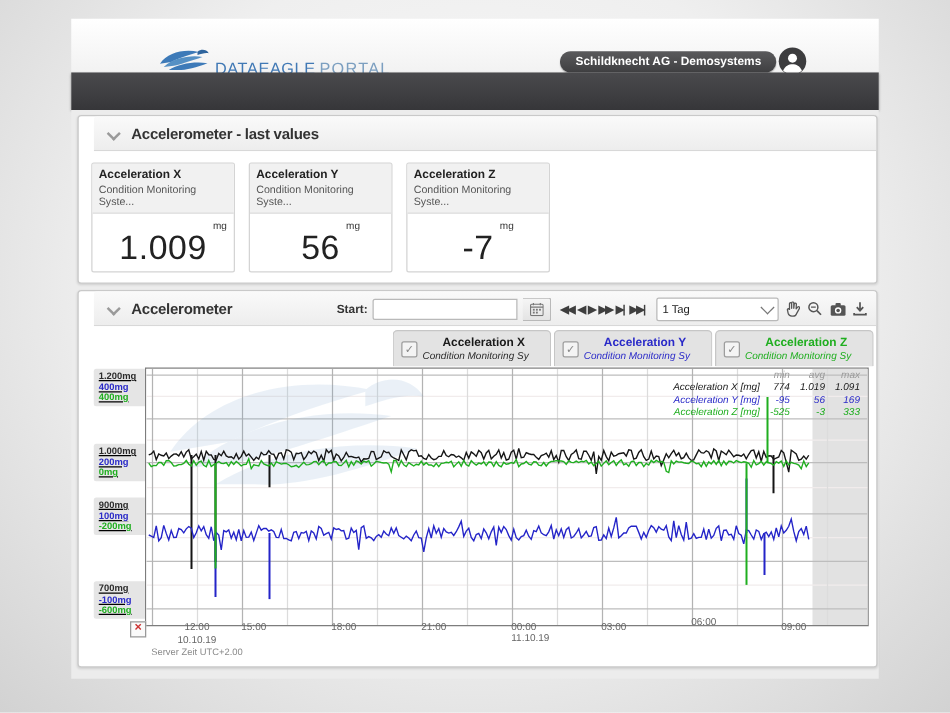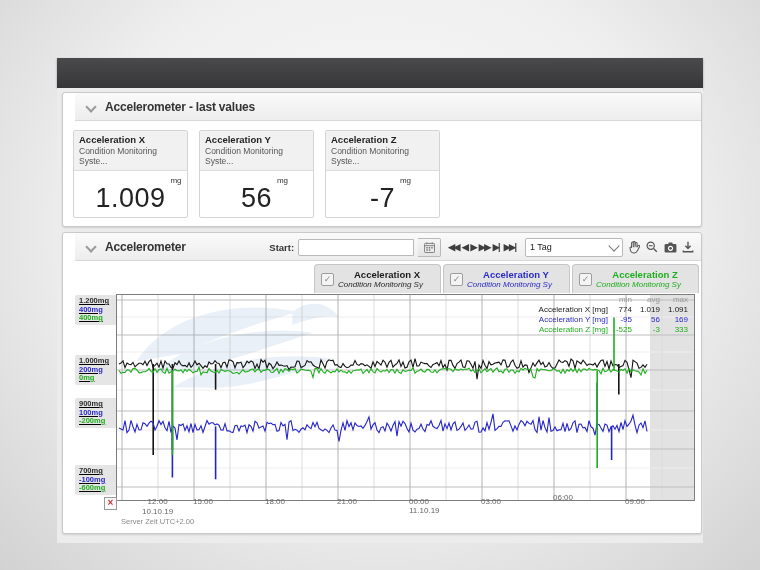--- a/index.html
+++ b/index.html
@@ -78,35 +78,55 @@
   #chart-wrap{position:absolute;left:53px;top:61px;width:577px;height:205px;border:1px solid #7d7d7d;background:#fff;}
   #chart-svg{display:block;}
   .ycall{position:absolute;left:12px;width:46px;background:#e5e5e5;border-radius:2px;padding:2px 3px 2px 4px;text-decoration:underline;}
   .ycall::after{content:"";position:absolute;right:-6px;top:50%;margin-top:-6px;
     border-left:6px solid #e5e5e5;border-top:6px solid transparent;border-bottom:6px solid transparent;}
   .ycall div{font-size:7.5px;line-height:8.5px;font-weight:bold;}
   .yc-x{color:#2b2b2b;} .yc-y{color:#2a2ac8;} .yc-z{color:#1fae1f;}
 
   #stats{position:absolute;right:13px;top:62px;font-size:8px;line-height:10px;}
   #stats table{border-collapse:collapse;}
-  #stats td{padding:0 0 0 8px;text-align:right;white-space:nowrap;font-size:8px;}
+  #stats td{padding:0 0 0 8px;text-align:right;white-space:nowrap;font-size:8px;font-style:italic;}
   #stats .hdr td{color:#999;}
   .st-x{color:#1a1a1a;} .st-y{color:#2a2ac8;} .st-z{color:#1fae1f;}
 
   .xtick{position:absolute;font-size:8px;color:#666;white-space:nowrap;}
   #x-block-start{position:absolute;font-size:8px;color:#666;line-height:10px;text-align:center;}
   #tz-note{color:#8a8a8a;font-size:7.5px;}
   #err-ico{position:absolute;width:11px;height:11px;border:1px solid #999;background:#fafafa;
     color:#c33;font-size:10px;line-height:10px;text-align:center;font-weight:bold;}
 </style>
 </head>
 <body>
 
 <div id="app">
 
+  <div id="header-band" class="abs">
+    <div id="logo" class="abs">
+      <svg width="42" height="26" viewBox="0 0 84 40">
+        <g fill="#3d7ab8">
+          <path d="M2,24 C14,6 40,0 64,5 C46,10 30,16 20,21 Z"></path>
+          <path d="M8,29 C24,15 48,10 70,13 C52,19 34,25 24,27 Z" fill="#5590c4"></path>
+          <path d="M16,34 C32,24 56,20 78,23 C60,30 40,35 28,34 Z" fill="#3d7ab8"></path>
+          <path d="M62,5 C68,0 76,1 80,7 C74,6 68,8 62,10 Z" fill="#2e649d"></path>
+        </g>
+      </svg>
+      <span class="brand">DATAEAGLE</span>
+      <span class="product">PORTAL</span>
+    </div>
+    <div id="account-pill" class="abs">Schildknecht AG - Demosystems</div>
+    <svg id="avatar" class="abs" viewBox="0 0 24 24">
+      <circle cx="12" cy="12" r="11" fill="#3c3c3e"></circle>
+      <circle cx="12" cy="9.5" r="3.6" fill="#fff"></circle>
+      <path d="M4.5,19.5 C6,15.5 9,14.3 12,14.3 C15,14.3 18,15.5 19.5,19.5 A11,11 0 0 1 4.5,19.5 Z" fill="#fff"></path>
+    </svg>
+  </div>
 
   <div id="dark-bar" class="abs"></div>
   <div id="main-bg" class="abs"></div>
 
   <div id="panel-last" class="abs panel">
     <div class="panel-head">
       <span class="chev"></span>
       <span class="panel-title">Accelerometer - last values</span>
     </div>
 

